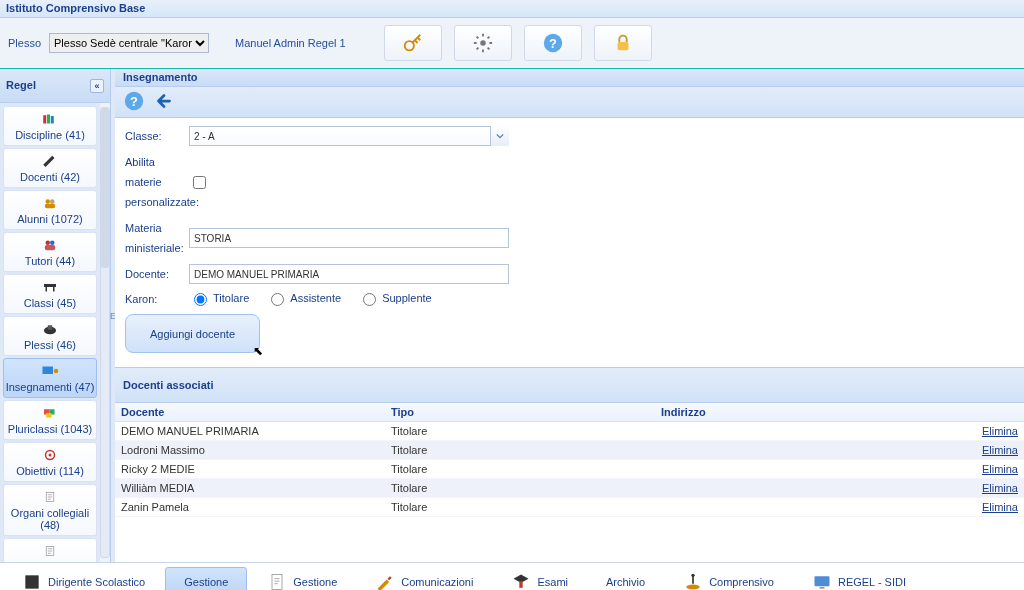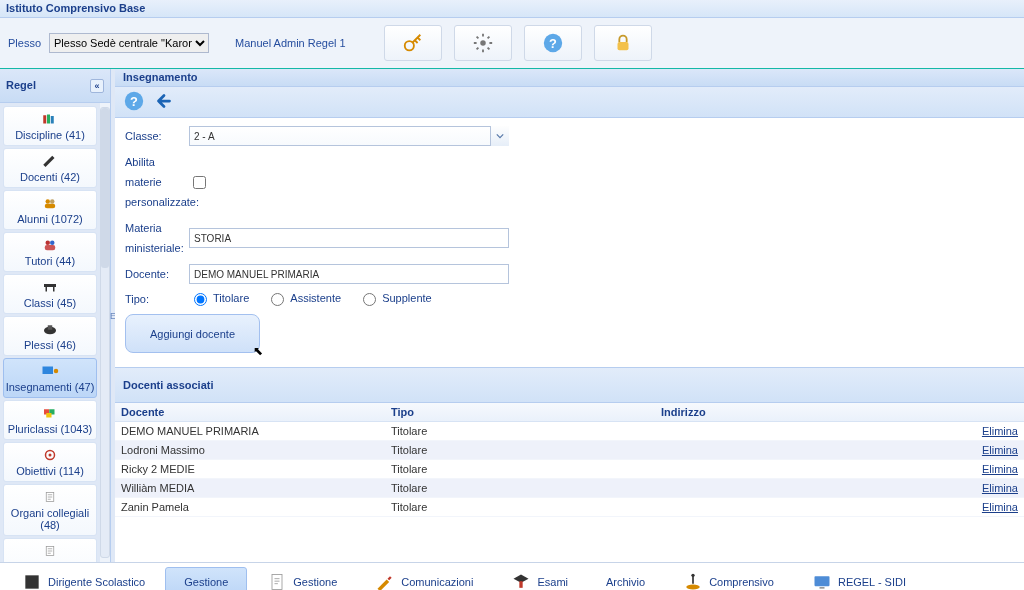--- a/index.html
+++ b/index.html
@@ -537,21 +537,21 @@
           <span>Materia</span>
           <span class="l2">ministeriale:</span>
         </span>
         <input class="txt" value="STORIA" style="">
       </div>
       <div class="row">
         <span class="flabel">Docente:</span>
         <input class="txt" value="DEMO MANUEL PRIMARIA" style="">
       </div>
       <div class="row">
-        <span class="flabel">Tipo:</span>
+        <span class="flabel">Karon:</span>
         <span class="radios">
           <label>
               <input type="radio" name="tipo" checked="" style=""> 
               <span>Titolare</span>
             </label>
           <label>
               <input type="radio" name="tipo" style=""> 
               <span>Assistente</span>
             </label>
           <label>

